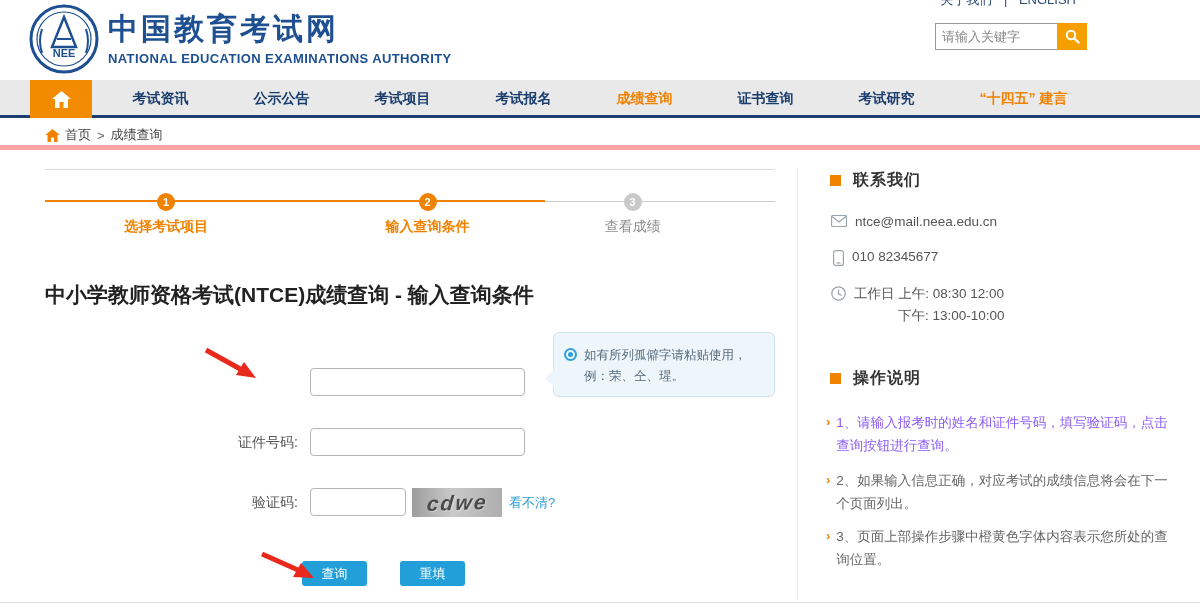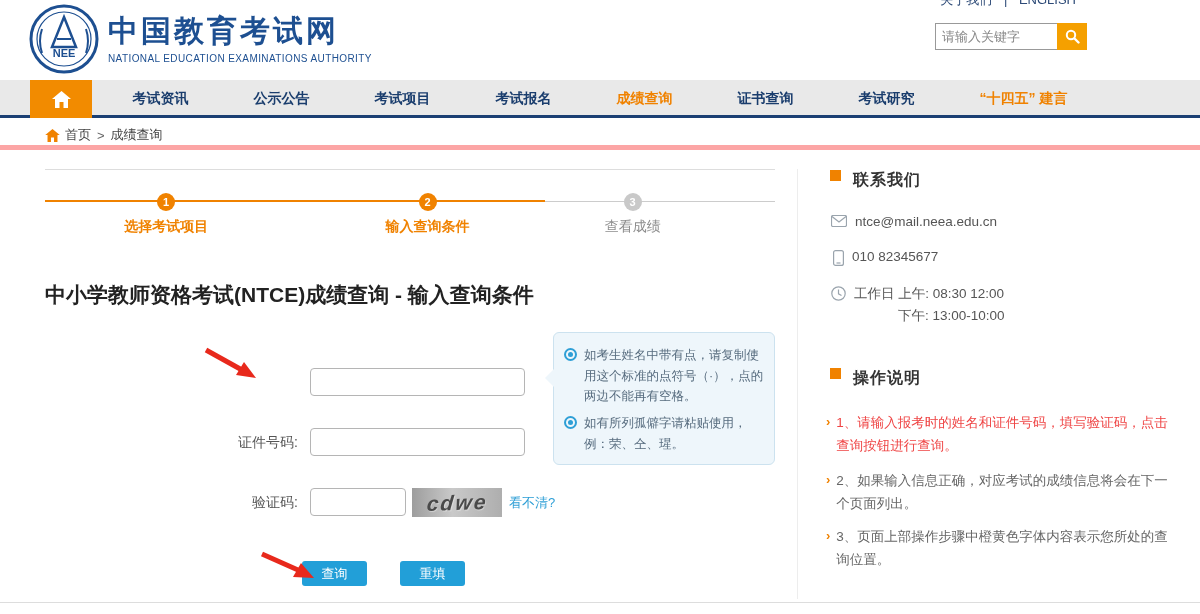--- a/index.html
+++ b/index.html
@@ -6,21 +6,21 @@
   html,body { background:#fff; }
   body { font-family:"Liberation Sans","DejaVu Sans",sans-serif; }
   #page { position:relative; width:1200px; height:614px; background:#fff; overflow:hidden; margin:0 auto; }
 
   
   #header { position:absolute; left:0; top:0; width:1200px; height:80px; background:#fff; }
   .logo-wrap { position:absolute; left:28px; top:3px; display:flex; align-items:center; }
   .logo-emblem { width:72px; height:72px; }
   .logo-text { margin-left:8px; }
   .site-title { font-size:30px; font-weight:bold; color:#1d4f91; letter-spacing:3px; line-height:34px; }
-  .site-subtitle { font-size:10px; color:#1d4f91; letter-spacing:0.4px; margin-top:5px; }
+  .site-subtitle { font-size:13px; color:#1d4f91; letter-spacing:0.4px; margin-top:5px;font-weight:bold; }
   .top-links { position:absolute; right:120px; top:-9px; font-size:13px; color:#2d4a77; }
   .top-links span { margin:0 4px; }
   .top-links .lnk { cursor:pointer; }
   .search-box { position:absolute; left:935px; top:23px; width:152px; height:27px; display:flex; }
   .search-input { width:122px; height:27px; border:1px solid #999; border-right:none; font-size:13px; padding:0 6px; color:#333; outline:none; }
   .search-input::placeholder { color:#888; }
   .search-btn { width:30px; height:27px; background:#f5a000; border:none; cursor:pointer; display:flex; align-items:center; justify-content:center; }
 
   
   #nav { position:absolute; left:0; top:80px; width:1200px; height:38px; background:#e9e9e9; border-bottom:3px solid #1b3f73; }
@@ -69,29 +69,29 @@
   #tooltip:before { content:""; position:absolute; left:-9px; top:36px; width:0; height:0; border-top:9px solid transparent; border-bottom:9px solid transparent; border-right:9px solid #eef6fb; }
   .tip-item { display:flex; margin-bottom:6px; }
   .tip-bullet { flex-shrink:0; width:13px; height:13px; border:2px solid #2e9fd6; border-radius:50%; margin:3px 7px 0 0; position:relative; }
   .tip-bullet:after { content:""; position:absolute; left:2px; top:2px; width:5px; height:5px; border-radius:50%; background:#2e9fd6; }
   .tip-text { font-size:12.5px; color:#566b7e; line-height:1.65; }
 
   
   .red-arrow { position:absolute; pointer-events:none; }
 
   
-  .sb-header { position:absolute; display:flex; }
+  .sb-header { position:absolute; display:flex; align-items:center; }
   .sb-square { width:11px; height:11px; background:#f08200; margin-right:12px; }
   .sb-header-text { font-size:16px; font-weight:bold; color:#333; letter-spacing:1px; }
   .sb-row { position:absolute; display:flex; align-items:flex-start; font-size:13.5px; color:#555; }
   .sb-row svg { margin-right:8px; margin-top:1px; flex-shrink:0; }
   .instr { position:absolute; display:flex; width:352px; }
   .instr-arrow { color:#f08200; font-weight:bold; font-size:13px; margin-right:6px; line-height:1.6; }
   .instr-text { font-size:13.5px; line-height:1.7; }
-  .instr-text.red { color:#ef4444; }
+  .instr-text.red { color:#8b5cf6; }
   .instr-text.gray { color:#666; }
 </style>
 </head>
 <body>
 
 <div id="page">
 
   <div id="header">
     <div class="logo-wrap">
       <svg class="logo-emblem" viewBox="0 0 72 72">
@@ -187,24 +187,20 @@
   <input class="form-input small" style="top: 488px;" type="text">
   <div id="captcha-img">
     <span>cdwe</span>
   </div>
   <span id="captcha-refresh">看不清?</span>
 
   <button class="btn" id="btn-query">查询</button>
   <button class="btn" id="btn-reset">重填</button>
 
   <div id="tooltip">
-    <div class="tip-item">
-      <span class="tip-bullet"></span>
-      <span class="tip-text">如考生姓名中带有点，请复制使用这个标准的点符号（·），点的两边不能再有空格。</span>
-    </div>
     <div class="tip-item" style="margin-bottom:0;">
       <span class="tip-bullet"></span>
       <span class="tip-text">如有所列孤僻字请粘贴使用，例：荣、仝、瑆。</span>
     </div>
   </div>
 
   <svg class="red-arrow" style="left:200px; top:344px;" width="62" height="42" viewBox="0 0 62 42">
     <line x1="6" y1="6" x2="42" y2="26" stroke="#e8291c" stroke-width="5"></line>
     <polygon points="56,34 36,31 44,18" fill="#e8291c"></polygon>
   </svg>

